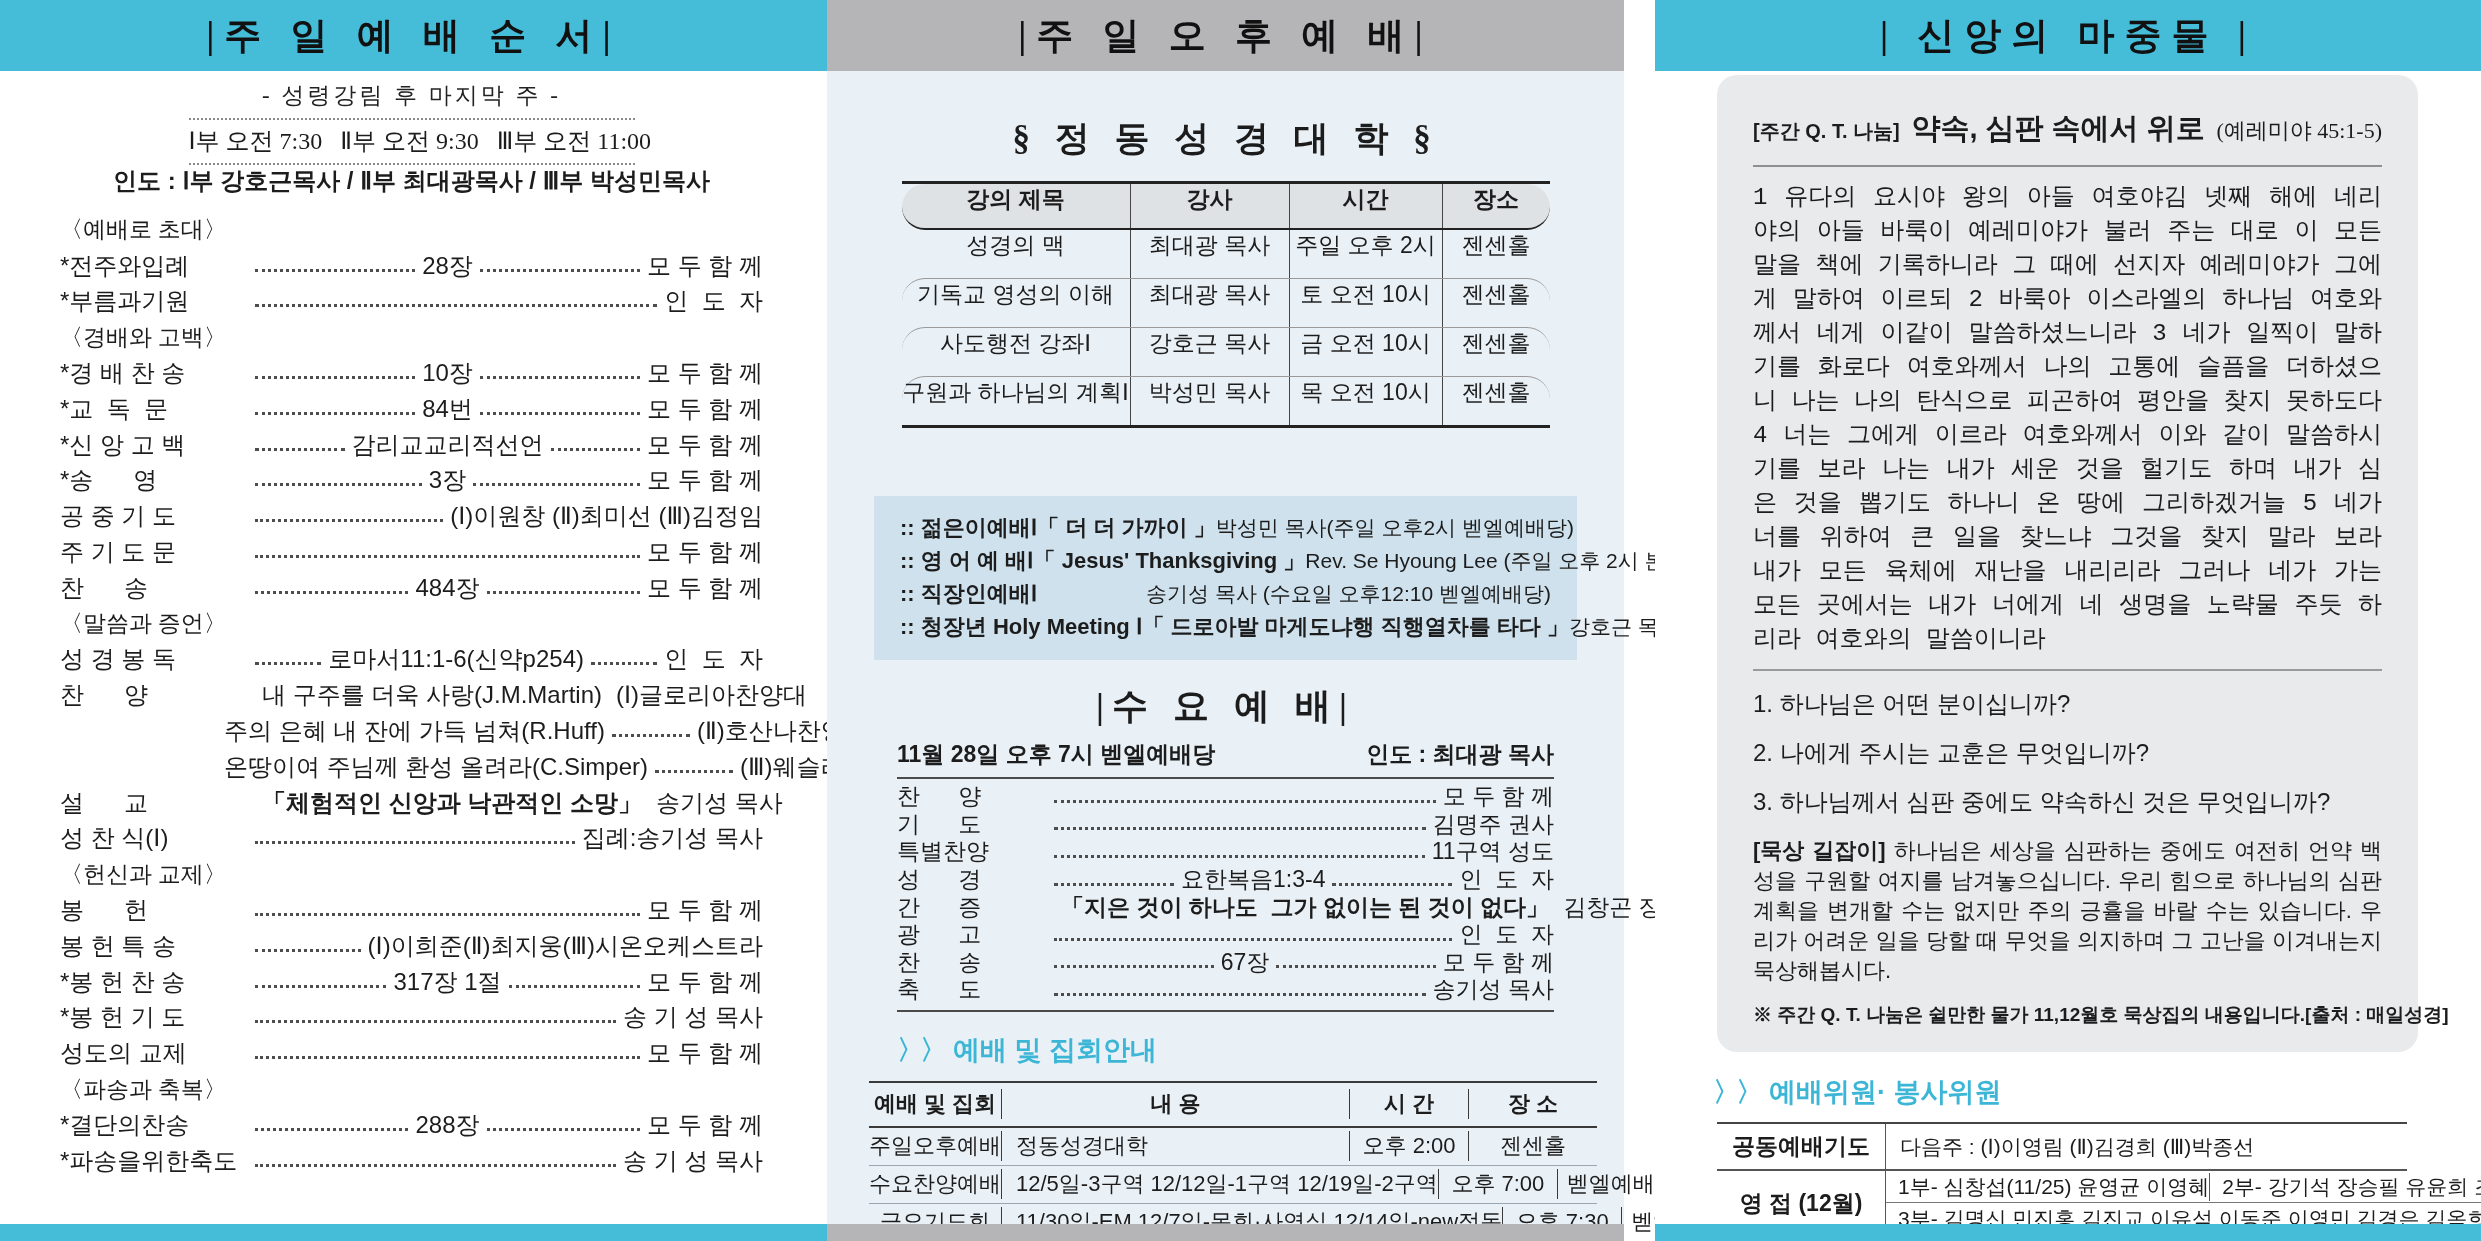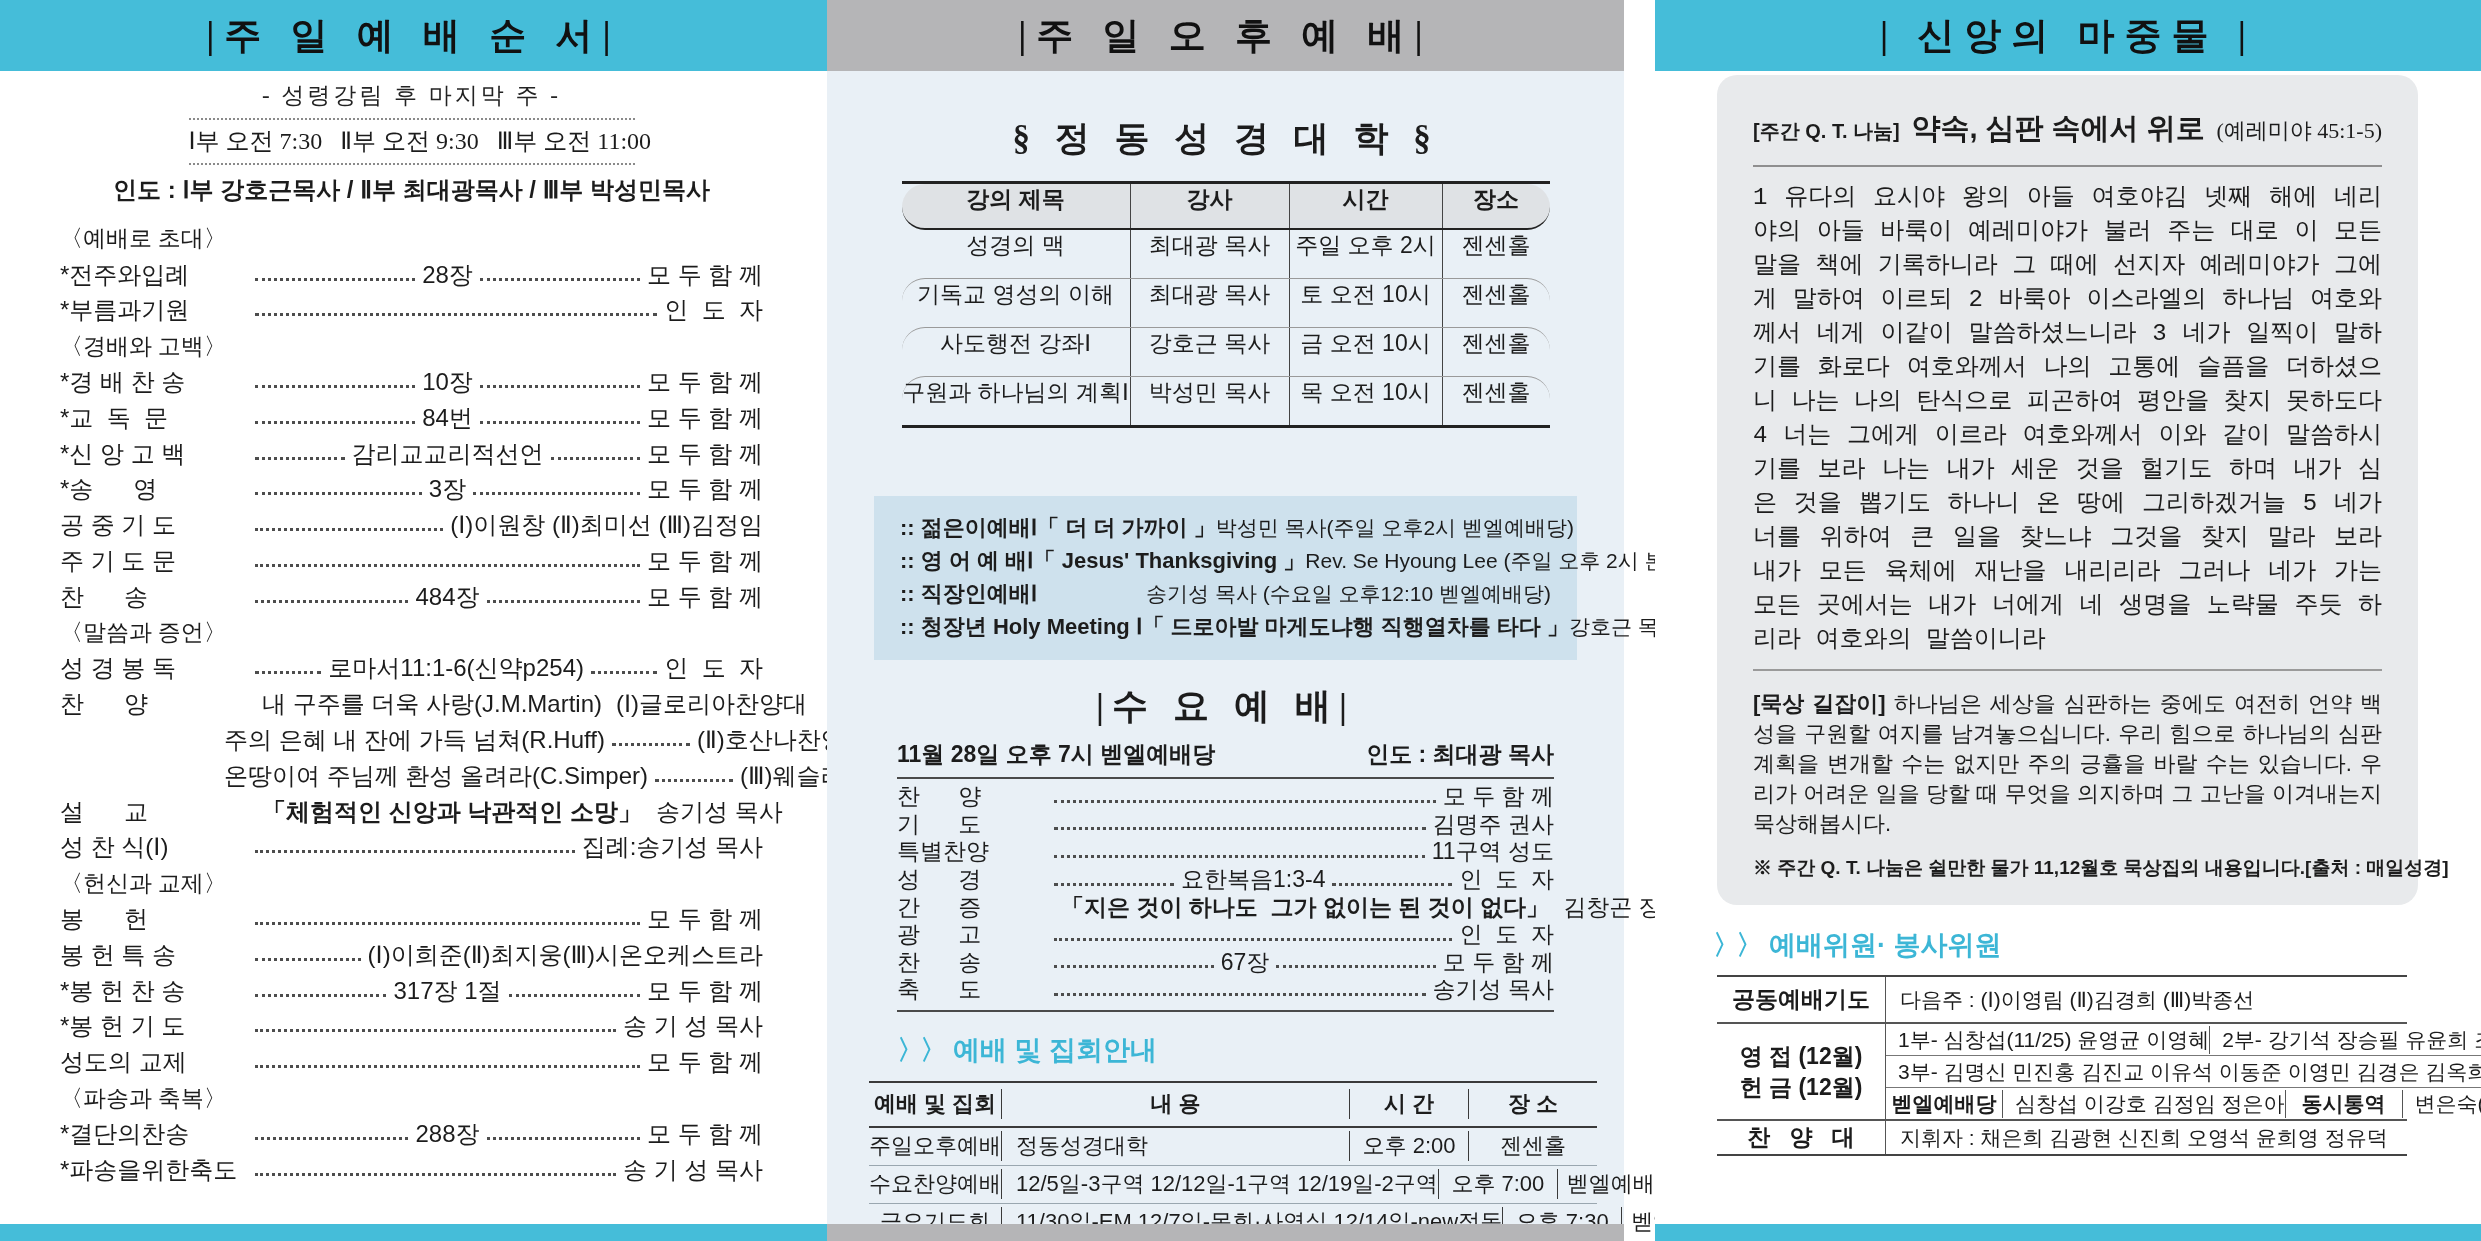--- a/index.html
+++ b/index.html
@@ -19,21 +19,21 @@
   .botbar.cyan{background:#45bdd9;}
   .botbar.gray{background:#b5b5b7;}
 
   
   .lp-content{padding:0 64px 0 60px;}
   .subtitle{margin-top:9px;text-align:center;font-family:"Liberation Serif",serif;
             font-size:23px;letter-spacing:3px;color:#222;white-space:pre;}
   .timesbox{width:446px;margin:7px auto 0;border-top:2px dotted #8a8a8a;border-bottom:2px dotted #8a8a8a;
             padding:5px 0 6px;text-align:center;font-family:"Liberation Serif",serif;
             font-size:24px;white-space:pre;}
-  .leaderline{margin-top:9px;text-align:center;font-size:24px;font-weight:700;white-space:pre;}
+  .leaderline{text-align:center;font-size:24px;font-weight:700;white-space:pre;}
 
   .order{margin-top:15px;}
   .row{display:flex;align-items:center;height:35.8px;font-size:24px;}
   .row .lbl{flex:0 0 188px;white-space:pre;}
   .row .d1,.row .d2{flex:1 1 auto;border-bottom:3px dotted #4d4d4d;height:1px;margin:0 7px;
                     position:relative;top:4px;}
   .row .mid{white-space:pre;}
   .row .mid:empty{display:none;}
   .row .mid:empty + .d2{display:none;}
   .row .rgt{white-space:pre;text-align:right;}
@@ -537,20 +537,28 @@
 
       <div class="qtbox">
         <div class="qt-head">
           <span class="qt-tag">[주간 Q. T. 나눔]</span>
           <span class="qt-title">약속, 심판 속에서 위로</span>
           <span class="qt-ref">(예레미야 45:1-5)</span>
         </div>
         <hr class="qt-rule">
         <div class="qt-scripture">1 유다의 요시야 왕의 아들 여호야김 넷째 해에 네리야의 아들 바룩이 예레미야가 불러 주는 대로 이 모든 말을 책에 기록하니라 그 때에 선지자 예레미야가 그에게 말하여 이르되 2 바룩아 이스라엘의 하나님 여호와께서 네게 이같이 말씀하셨느니라 3 네가 일찍이 말하기를 화로다 여호와께서 나의 고통에 슬픔을 더하셨으니 나는 나의 탄식으로 피곤하여 평안을 찾지 못하도다 4 너는 그에게 이르라 여호와께서 이와 같이 말씀하시기를 보라 나는 내가 세운 것을 헐기도 하며 내가 심은 것을 뽑기도 하나니 온 땅에 그리하겠거늘 5 네가 너를 위하여 큰 일을 찾느냐 그것을 찾지 말라 보라 내가 모든 육체에 재난을 내리리라 그러나 네가 가는 모든 곳에서는 내가 너에게 네 생명을 노략물 주듯 하리라 여호와의 말씀이니라</div>
         <hr class="qt-rule2">
+        <div class="qt-questions">
+
+            <div class="q">1. 하나님은 어떤 분이십니까?</div>
+
+            <div class="q">2. 나에게 주시는 교훈은 무엇입니까?</div>
+
+            <div class="q">3. 하나님께서 심판 중에도 약속하신 것은 무엇입니까?</div>
+          </div>
         <div class="qt-guide">
           <span class="gp">[묵상 길잡이]</span><span> 하나님은 세상을 심판하는 중에도 여전히 언약 백성을 구원할 여지를 남겨놓으십니다. 우리 힘으로 하나님의 심판 계획을 변개할 수는 없지만 주의 긍휼을 바랄 수는 있습니다. 우리가 어려운 일을 당할 때 무엇을 의지하며 그 고난을 이겨내는지 묵상해봅시다.</span>
         </div>
         <div class="qt-note">※ 주간 Q. T. 나눔은 쉴만한 물가 11,12월호 묵상집의 내용입니다.[출처 : 매일성경]</div>
       </div>
 
       <div class="sec-heading">
         <span class="chev">〉〉</span>
         <span>예배위원· 봉사위원</span>
       </div>

